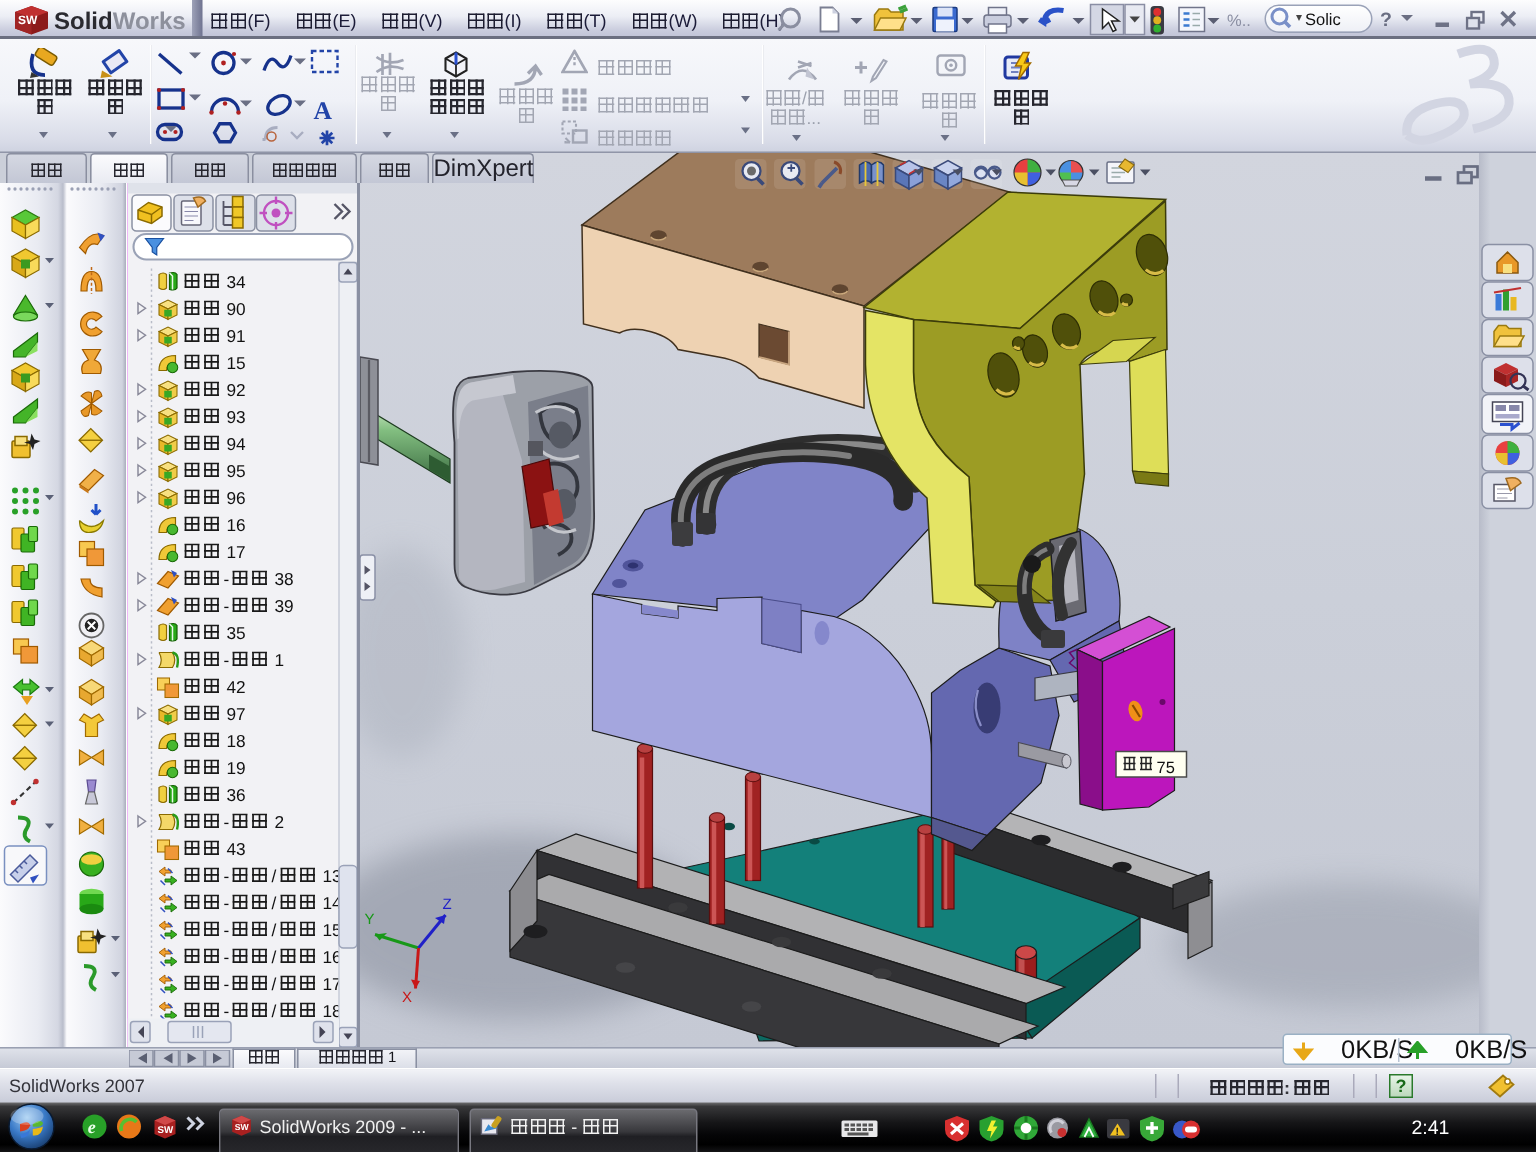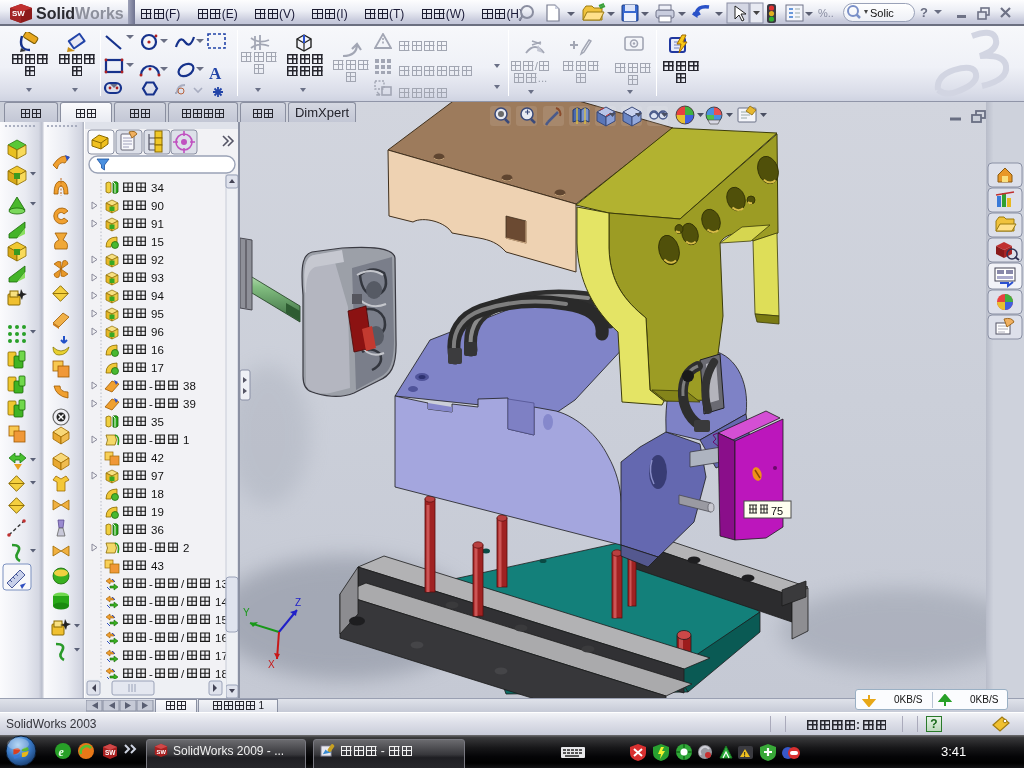--- a/index.html
+++ b/index.html
@@ -41,38 +41,38 @@
 .mi{display:inline-block;margin-right:13px}
 #title .wbtn{top:6px;width:16px;height:14px;color:#5a5e70;font-size:13px;text-align:center;line-height:13px;font-weight:bold}
 
 #cmd{left:0;top:26px;width:1024px;height:76px;background:linear-gradient(180deg,#f7f8fb 0%,#eff1f7 55%,#d9dce8 90%,#cfd3e1 100%);border-bottom:1px solid #9095a8}
 .bigbtn{position:absolute;text-align:center;font-size:11.5px;color:#27272e;line-height:12px}
 .gray{color:#9ba0ad}
 .dd{position:absolute;width:0;height:0;border:3.5px solid transparent;border-top:4px solid #6a7086}
 .vsep{position:absolute;top:4px;width:1px;height:66px;background:#b5bac8;border-right:1px solid #fff}
 
 #tabs{left:0;top:102px;width:360px;height:20px}
-.tab{position:absolute;top:0;height:20px;border:1px solid #8a8fa0;border-bottom:none;border-radius:3px 3px 0 0;background:linear-gradient(#d5d8e2,#c3c7d5);font-size:13px;color:#23232c;text-align:center;line-height:19px}
+.tab{position:absolute;top:0;height:20px;border:1px solid #8a8fa0;border-bottom:none;border-radius:3px 3px 0 0;background:linear-gradient(#d5d8e2,#c3c7d5);font-size:16px;color:#23232c;text-align:center;line-height:19px}
 .tab.act{background:linear-gradient(#fbfbfd,#e9ebf2);z-index:3}
 
 #ltb{left:0;top:122px;width:84px;height:576px;background:linear-gradient(90deg,#fbfbfd 0,#e9ebf2 30%,#d4d7e2 46%,#b9bdcb 50%,#fbfbfd 53%,#e9ebf2 80%,#d0d3df 97%,#a9aebc 100%)}
 
 #tree{left:84px;top:122px;width:156px;height:576px;background:#d946ef;border-right:2px solid #8a90a2;border-left:1px solid #fff}
 
 #rpane{left:986px;top:102px;width:38px;height:596px;background:linear-gradient(90deg,#b8bcc9,#ced2dc 20%,#ced2dc)}
 
 #docbar{left:0;top:698px;width:1024px;height:14px;background:linear-gradient(#dfe2ea,#c6cad6);border-top:1px solid #9aa0b2}
 .dtab{position:absolute;top:0;height:13px;border:1px solid #8a90a2;border-bottom:none;font-size:10px;color:#16161c;text-align:center;background:linear-gradient(#f2f3f7,#dcdfe8)}
 
 #status{left:0;top:712px;width:1024px;height:23px;background:linear-gradient(#f2f3f7 0,#dfe1ea 40%,#c9ccd9 100%);border-top:1px solid #fff;font-size:12px;color:#33333a}
 
 #taskbar{left:0;top:735px;width:1024px;height:33px;background:linear-gradient(180deg,#6e6e70 0,#38383a 8%,#161618 40%,#050507 65%,#000 85%,#141416 100%)}
 .tbtn{position:absolute;top:4px;height:34px;background:linear-gradient(#6a6a6e,#38383c 45%,#1f1f23 55%,#2a2a2e);border:1px solid #787880;border-radius:3px;color:#f0f0f0;font-size:12px;line-height:23px;white-space:nowrap}
 
-#okbs{left:855px;top:689px;width:153px;height:21px;background:#fbfcfe;border:1px solid #9ab0c4;border-radius:3px;font-size:10px;color:#111;line-height:19px}
+#okbs{left:855px;top:689px;width:153px;height:21px;background:#fbfcfe;border:1px solid #9ab0c4;border-radius:3px;font-size:17px;color:#111;line-height:19px}
 </style></head>
 <body>
 <div id="stage">
 
 <svg id="vp" class="abs" style="left:240px;top:102px" width="784" height="596" viewBox="240 102 784 596">
 <defs>
 <linearGradient id="vbg" x1="0" y1="0" x2="0" y2="1">
           <stop offset="0" stop-color="#d2d5de"></stop>
           <stop offset="0.5" stop-color="#cbcfd9"></stop>
           <stop offset="1" stop-color="#c5c9d4"></stop>
@@ -1071,21 +1071,21 @@
           <path d="M4 2 v7 M12 2 l-6 3.5 6 3.5 z"></path>
           <path d="M29 2 l-6 3.5 6 3.5 z"></path>
           <path d="M39 2 l6 3.5 -6 3.5 z"></path>
           <path d="M56 2 l6 3.5 -6 3.5 z M64 2 v7"></path>
         </g>
  </svg>
  <div class="dtab" style="left:155px;width:42px;background:linear-gradient(#fbfbfd,#e8eaf1)"><span class="z s9"></span><span class="z s9"></span></div>
  <div class="dtab" style="left:198px;width:80px"><span class="z s9"></span><span class="z s9"></span><span class="z s9"></span><span class="z s9"></span>&nbsp;1</div>
 </div>
 <div class="abs" id="status">
- <div class="abs" style="left:6px;top:4px">SolidWorks 2003</div>
+ <div class="abs" style="left:6px;top:4px">SolidWorks 2007</div>
  <div class="abs" style="left:770px;top:3px;width:16px;height:16px;border-left:1px solid #aab;border-right:1px solid #aab"></div>
  <div class="abs" style="left:806px;top:5px"><span class="z"></span><span class="z"></span><span class="z"></span><span class="z"></span><span style="display:inline-block;width:6px;font-weight:bold">:</span><span class="z"></span><span class="z"></span></div>
  <div class="abs" style="left:902px;top:3px;width:16px;height:16px;border-left:1px solid #aab;border-right:1px solid #aab"></div>
  <div class="abs" style="left:926px;top:3px;width:16px;height:16px;background:linear-gradient(#e8f4e8,#bcd8bc);border:1px solid #2a7a2a;color:#1a6a1a;font-weight:bold;font-size:12px;text-align:center;line-height:15px">?</div>
  <svg class="abs" style="left:990px;top:2px" width="22" height="19" viewBox="0 0 22 19">
         <path d="M3 10 L12 2 L19 8 L10 16 Z" fill="#f0c030" stroke="#a07a10" stroke-width="1.2"></path>
         <circle cx="15" cy="6" r="1.8" fill="#fff" stroke="#a07a10"></circle>
       </svg>
 </div>
 <div class="abs" id="taskbar">
@@ -1177,21 +1177,21 @@
   <g transform="translate(138 1)">
           <path d="M8 0 L16 3 V9 Q16 15 8 17 Q0 15 0 9 V3 Z" fill="#38a838"></path>
           <path d="M8 4 v8 M4 8 h8" stroke="#fff" stroke-width="2.2"></path>
         </g>
   <g transform="translate(160 1)">
           <circle cx="6" cy="9" r="6" fill="#3858c8"></circle>
           <circle cx="12" cy="9" r="6" fill="#d83030"></circle>
           <rect x="8" y="7" width="8" height="4" rx="2" fill="#fff"></rect>
         </g>
  </svg>
- <div class="abs" style="left:941px;top:9px;color:#fff;font-size:13px">3:41</div>
+ <div class="abs" style="left:941px;top:9px;color:#fff;font-size:13px">2:41</div>
 </div>
 <div class="abs" id="okbs">
  <svg class="abs" style="left:6px;top:4px" width="14" height="13" viewBox="0 0 14 13">
         <path d="M7 1 v7 M7 12 l-5 -6 h10 z" fill="#e8a818" stroke="#e8a818" stroke-width="2"></path>
       </svg>
  <div class="abs" style="left:38px;top:0px">0KB/S</div>
  <div class="abs" style="left:76px;top:2px;width:1px;height:16px;background:#b8c4d4"></div>
  <svg class="abs" style="left:82px;top:4px" width="14" height="13" viewBox="0 0 14 13">
         <path d="M7 12 v-7 M7 1 l-5 6 h10 z" fill="#28a028" stroke="#28a028" stroke-width="2"></path>
       </svg>

